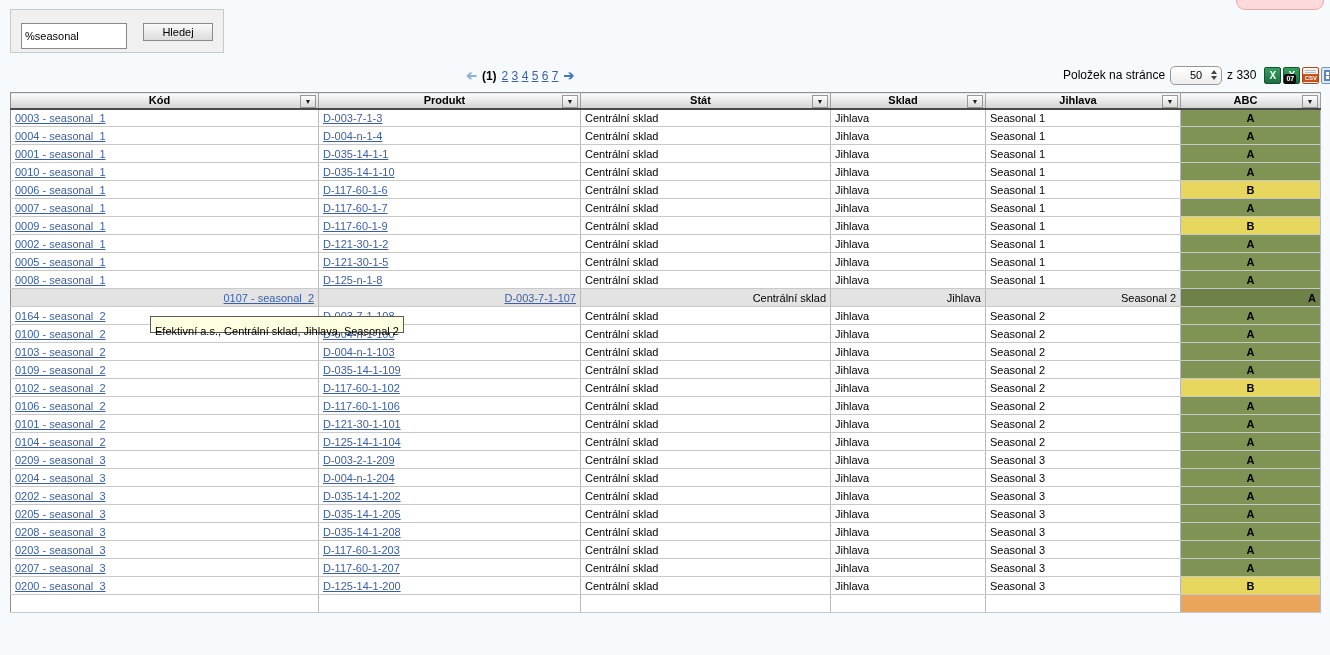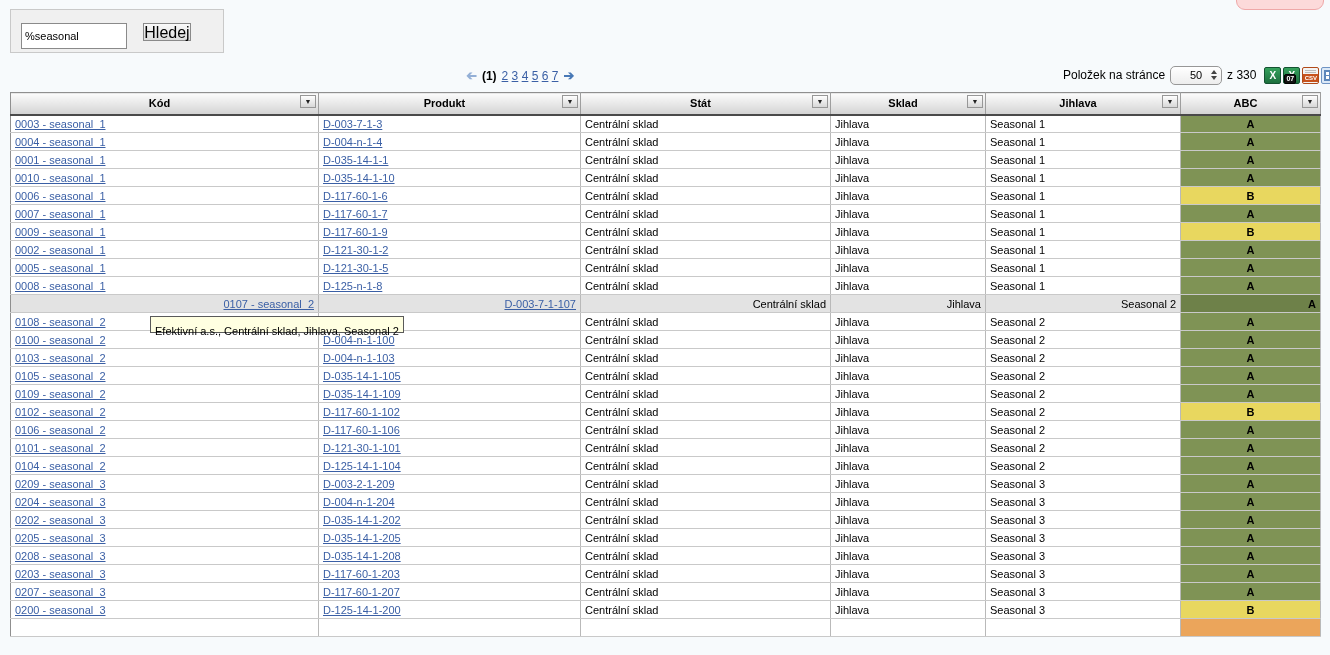--- a/index.html
+++ b/index.html
@@ -13,23 +13,23 @@
   .search-panel {
     position:absolute; left:10px; top:9px; width:214px; height:44px;
     background:#f0f0f0; border:1px solid #c9c9c9;
   }
   .search-input {
     position:absolute; left:10px; top:13px; width:106px; height:26px;
     border:1px solid #8a8a8a; background:#fff; font-family:"Liberation Sans",sans-serif;
     font-size:11px; padding:0 3px;
   }
   .search-btn {
-    position:absolute; left:132px; top:13px; width:48px; height:18px;
+    position:absolute; left:132px; top:13px; width:70px; height:18px;
     background:linear-gradient(#fafafa,#dcdcdc); border:1px solid #8a8a8a;
-    font-family:"Liberation Sans",sans-serif; font-size:16px; cursor:pointer;
+    font-family:"Liberation Sans",sans-serif; font-size:11px; cursor:pointer;
   }
 
   
   .partial-btn {
     position:absolute; left:1236px; top:-9px; width:88px; height:19px;
     background:#fcdada; border:1px solid #efa8a8; border-radius:9px;
   }
 
   
   .pagination {
@@ -78,21 +78,21 @@
                                linear-gradient(90deg,#5d87bb 1px, rgba(0,0,0,0) 1px);
               background-size:4px 4px; }
 
   
   table.grid {
     position:absolute; left:10px; top:92px; width:1310px;
     border-collapse:collapse; table-layout:fixed; font-size:11px;
   }
   table.grid { border:1px solid #8f8f8f; }
   th {
-    height:22px; background:linear-gradient(#fcfcfc,#d3d3d3);
+    height:16px; background:linear-gradient(#fcfcfc,#d3d3d3);
     border-right:1px solid #9e9e9e; border-bottom:2px solid #4a4a4a;
     font-weight:bold; text-align:center; position:relative; font-size:11px; padding:0 18px 0 8px;
   }
   .col-menu-btn {
     position:absolute; right:2px; top:2px; width:16px; height:13px;
     background:linear-gradient(#fefefe,#d8d8d8); border:1px solid #979797;
     font-size:7px; line-height:11px; color:#222; text-align:center; cursor:pointer;
   }
   td {
     height:18px; background:#fff; border-right:1px solid #b9b9b9; border-bottom:1px solid #c9c9c9;
@@ -258,46 +258,38 @@
       </tr>
       <tr class="row-hover">
         <td><a>0107 - seasonal_2</a></td>
         <td><a>D-003-7-1-107</a></td>
         <td>Centrální sklad</td>
         <td>Jihlava</td>
         <td>Seasonal 2</td>
         <td class="abc abc-A">A</td>
       </tr>
       <tr>
-        <td><a>0108 - seasonal_2</a></td>
+        <td><a>0164 - seasonal_2</a></td>
         <td><a>D-003-7-1-108</a></td>
         <td>Centrální sklad</td>
         <td>Jihlava</td>
         <td>Seasonal 2</td>
         <td class="abc abc-A">A</td>
       </tr>
       <tr>
         <td><a>0100 - seasonal_2</a></td>
         <td><a>D-004-n-1-100</a></td>
         <td>Centrální sklad</td>
         <td>Jihlava</td>
         <td>Seasonal 2</td>
         <td class="abc abc-A">A</td>
       </tr>
       <tr>
         <td><a>0103 - seasonal_2</a></td>
         <td><a>D-004-n-1-103</a></td>
-        <td>Centrální sklad</td>
-        <td>Jihlava</td>
-        <td>Seasonal 2</td>
-        <td class="abc abc-A">A</td>
-      </tr>
-      <tr>
-        <td><a>0105 - seasonal_2</a></td>
-        <td><a>D-035-14-1-105</a></td>
         <td>Centrální sklad</td>
         <td>Jihlava</td>
         <td>Seasonal 2</td>
         <td class="abc abc-A">A</td>
       </tr>
       <tr>
         <td><a>0109 - seasonal_2</a></td>
         <td><a>D-035-14-1-109</a></td>
         <td>Centrální sklad</td>
         <td>Jihlava</td>

